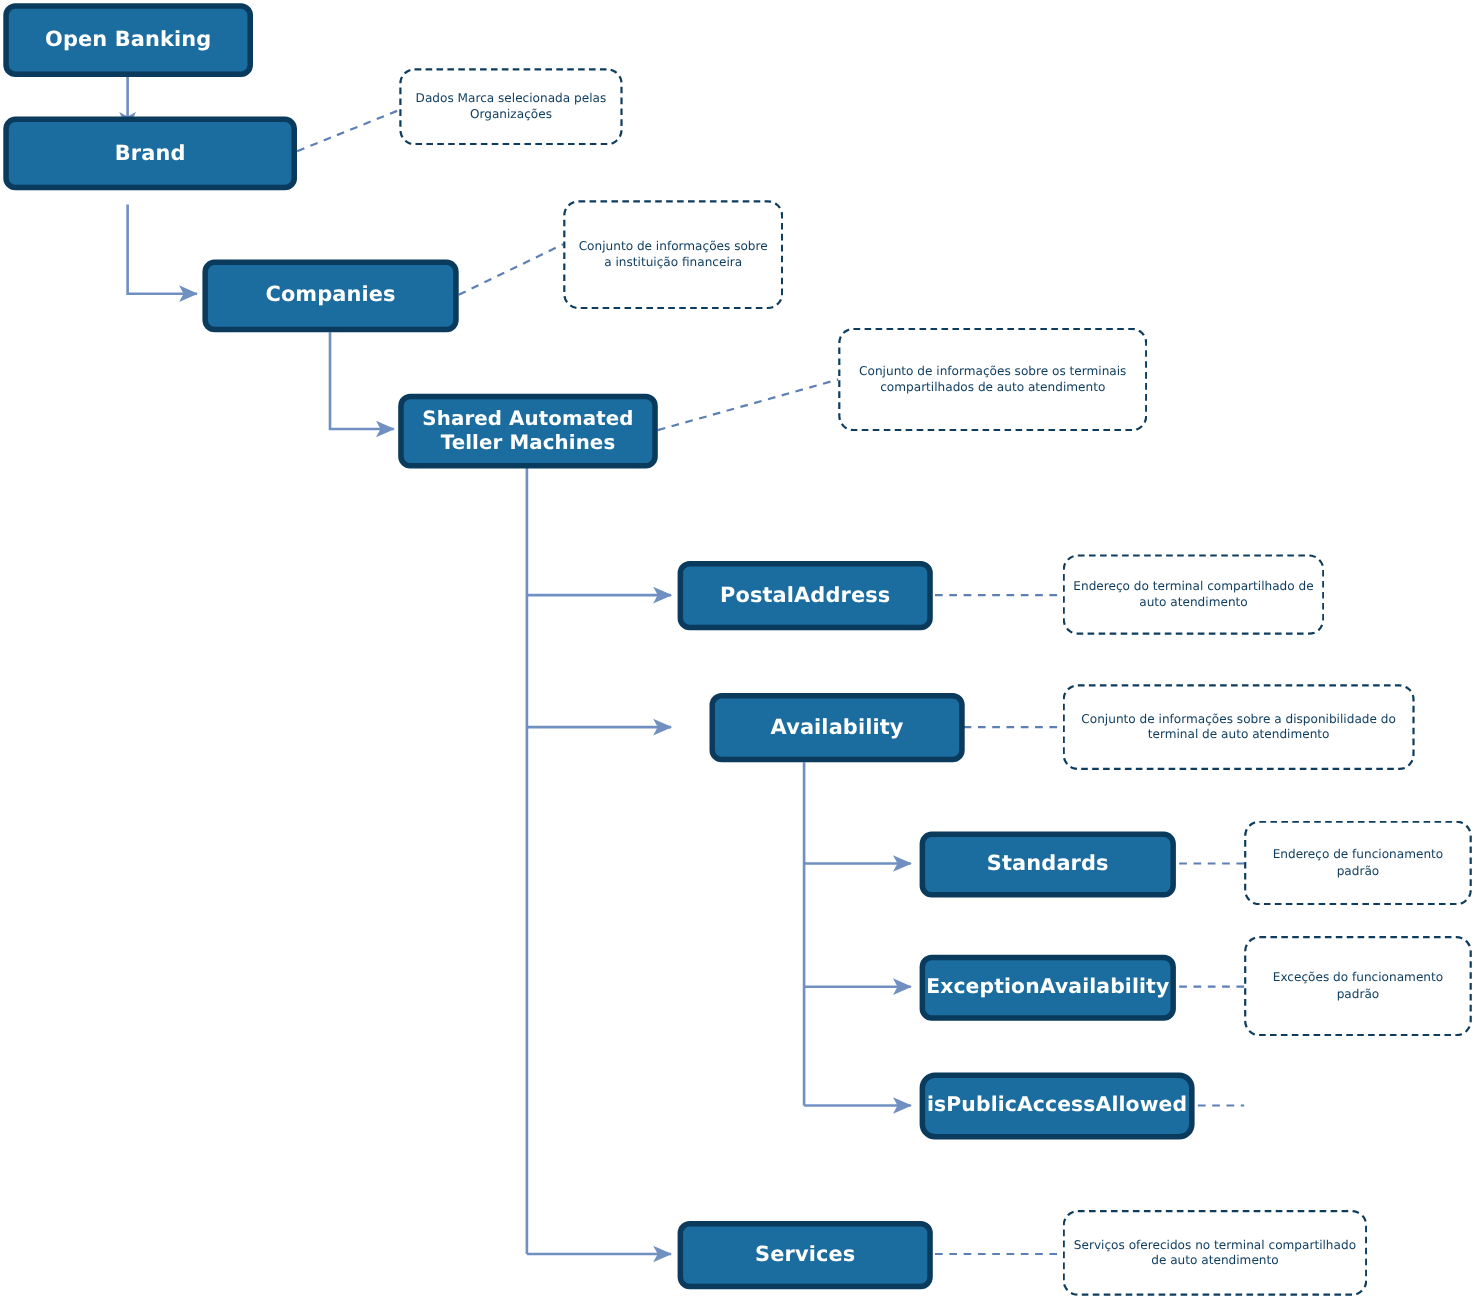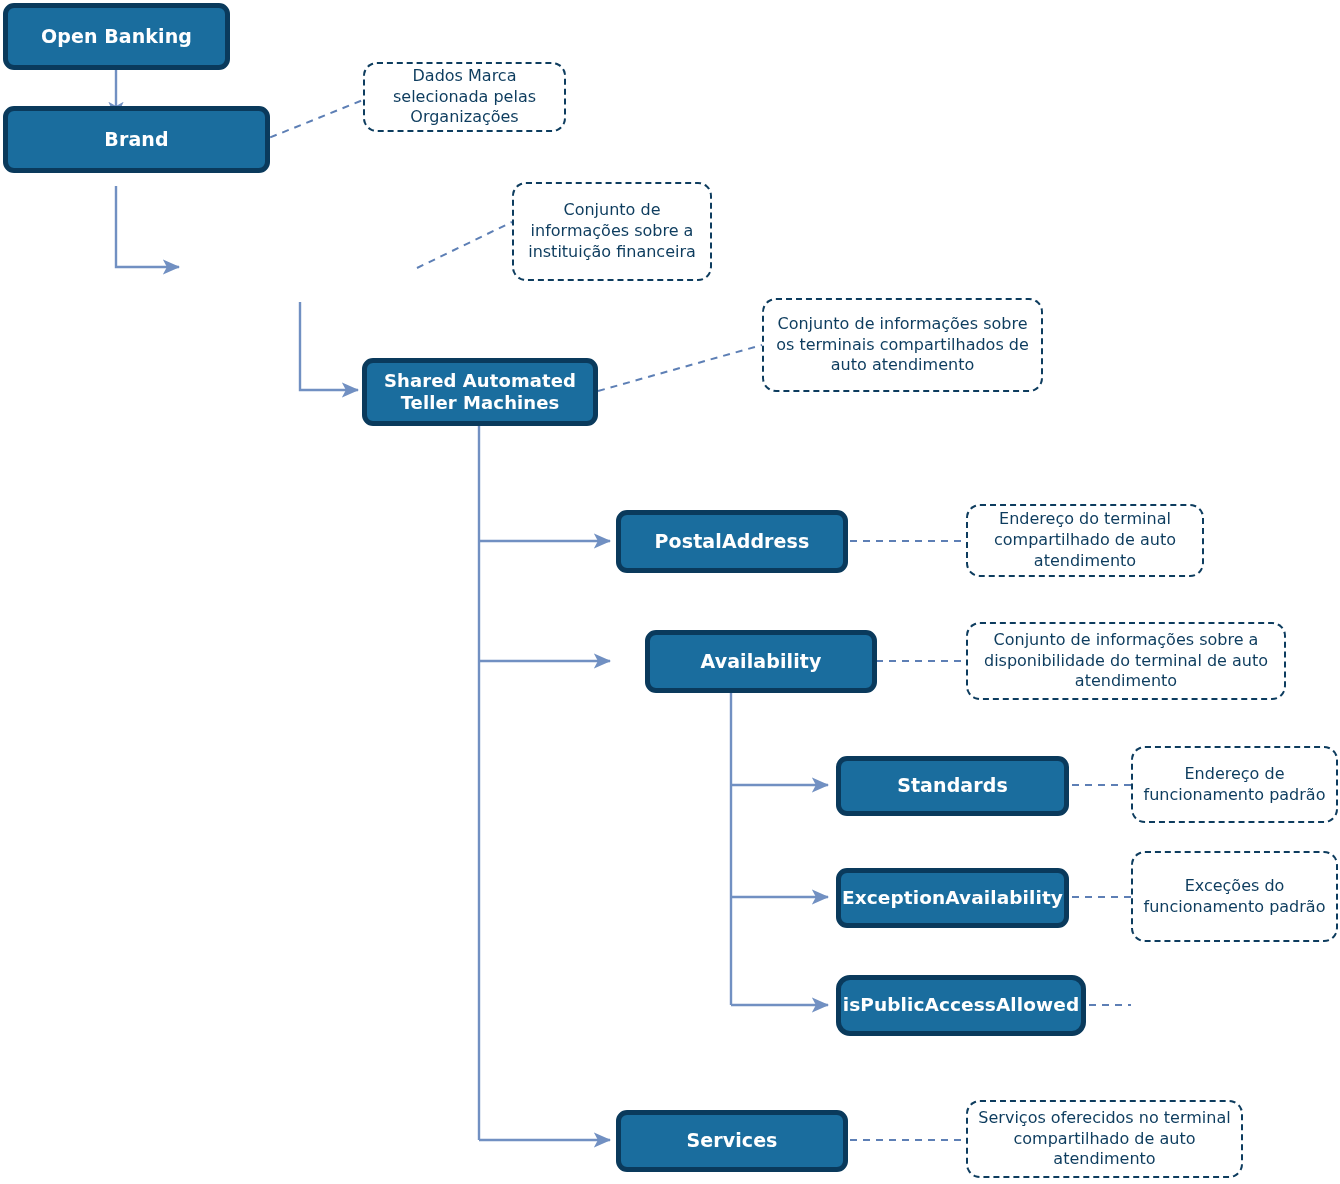--- a/index.html
+++ b/index.html
@@ -47,21 +47,21 @@
     position: absolute;
     box-sizing: border-box;
     background: transparent;
     border: 2.6px dashed #0d3c5e;
     border-radius: 14px;
     color: #0d3c5e;
     display: flex;
     align-items: center;
     justify-content: center;
     text-align: center;
-    font-size: 16px;
+    font-size: 11px;
     line-height: 1.30;
     padding: 3px 7px;
     z-index: 2;
   }
 </style>
 </head>
 <body>
 
 <div id="canvas">
 
@@ -116,20 +116,21 @@
       <path d="M 1089 1005 L 1131 1005"></path>
 
       <path d="M 850 1140 L 966 1140"></path>
     </g>
   </svg>
 
   <div class="node" style="left:3px;  top:3px;   width:227px; height:67px;">Open Banking</div>
 
   <div class="node" style="left:3px;  top:106px; width:267px; height:67px;">Brand</div>
 
+  <div class="node" style="left:184px; top:236px; width:233px; height:66px;">Companies</div>
 
   <div class="node two-line" style="left:362px; top:358px; width:236px; height:68px;">Shared Automated Teller Machines</div>
 
   <div class="node" style="left:616px; top:510px; width:232px; height:63px;">PostalAddress</div>
 
   <div class="node" style="left:616px; top:630px; width:232px; height:63px;margin-left:29px;">Availability</div>
 
   <div class="node" style="left:836px; top:756px; width:233px; height:60px;">Standards</div>
 
   <div class="node long" style="left:836px; top:868px; width:233px; height:60px;">ExceptionAvailability</div>

